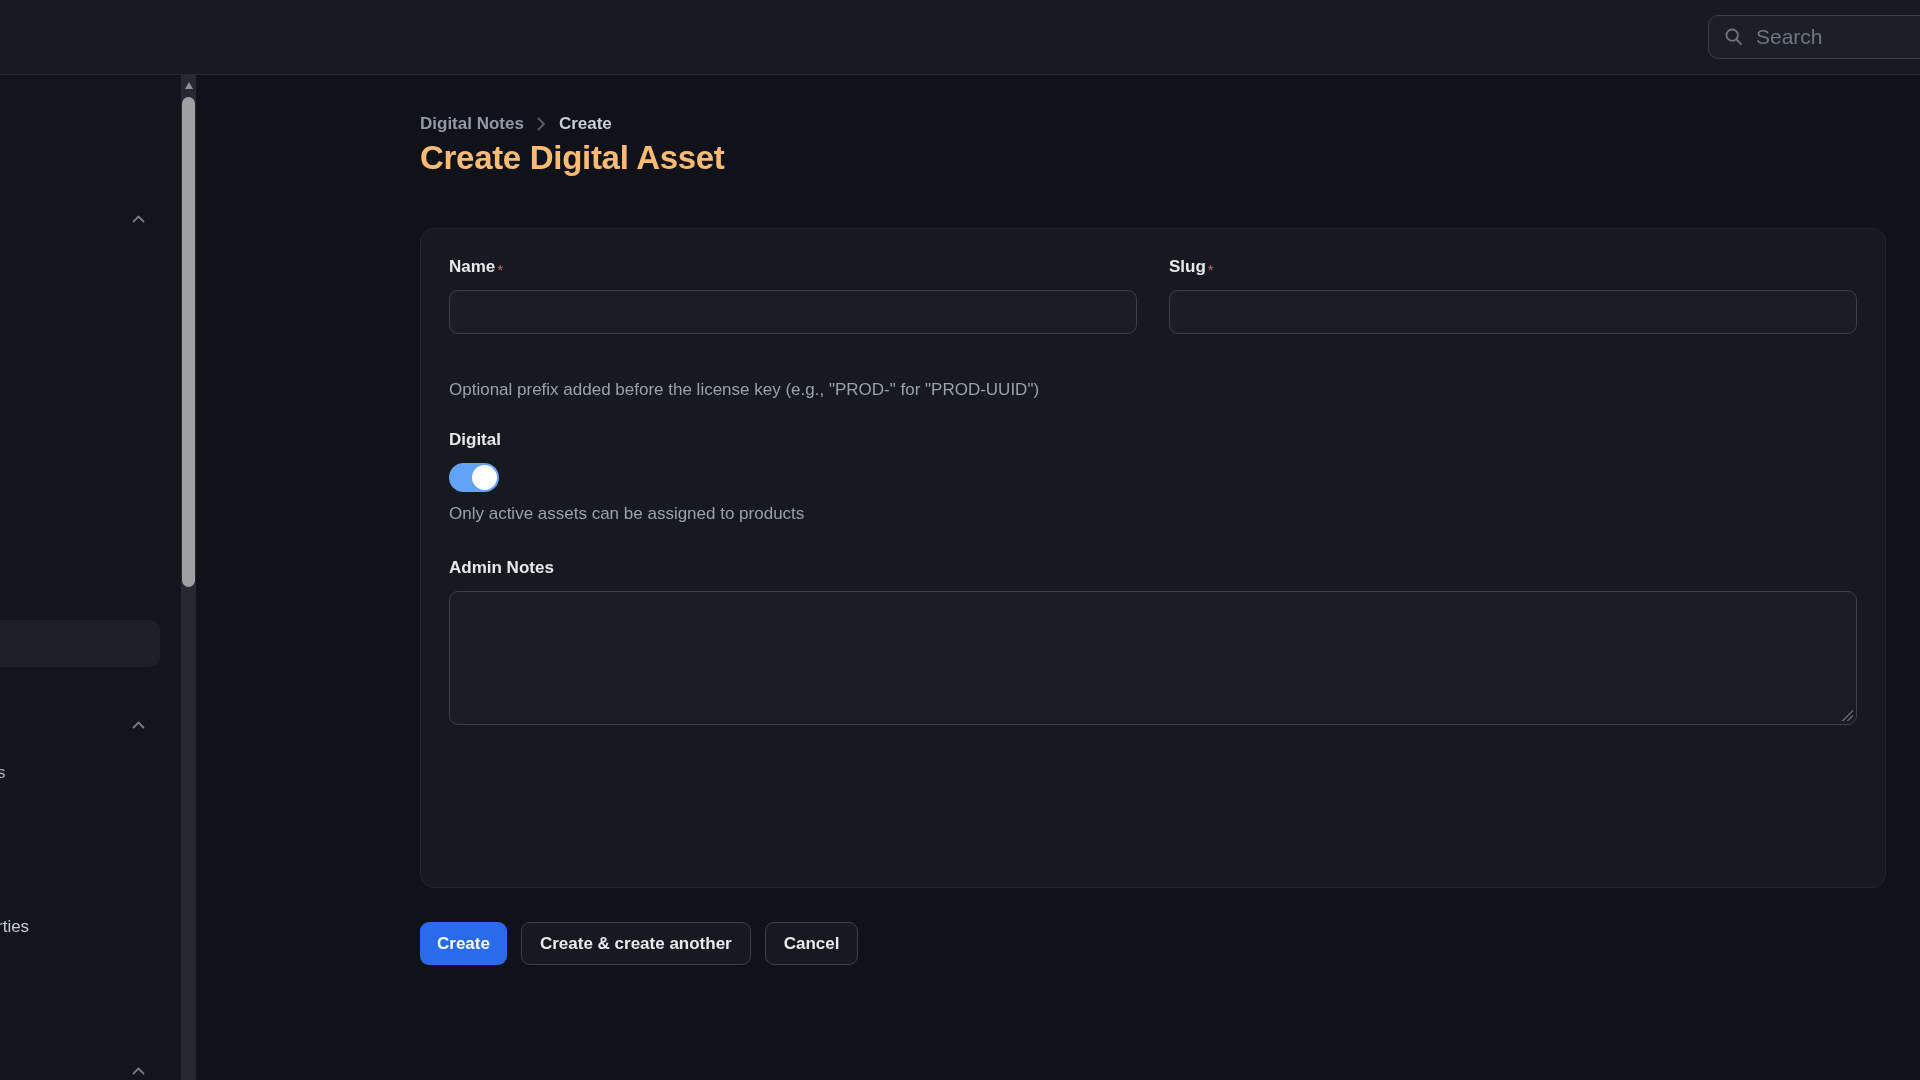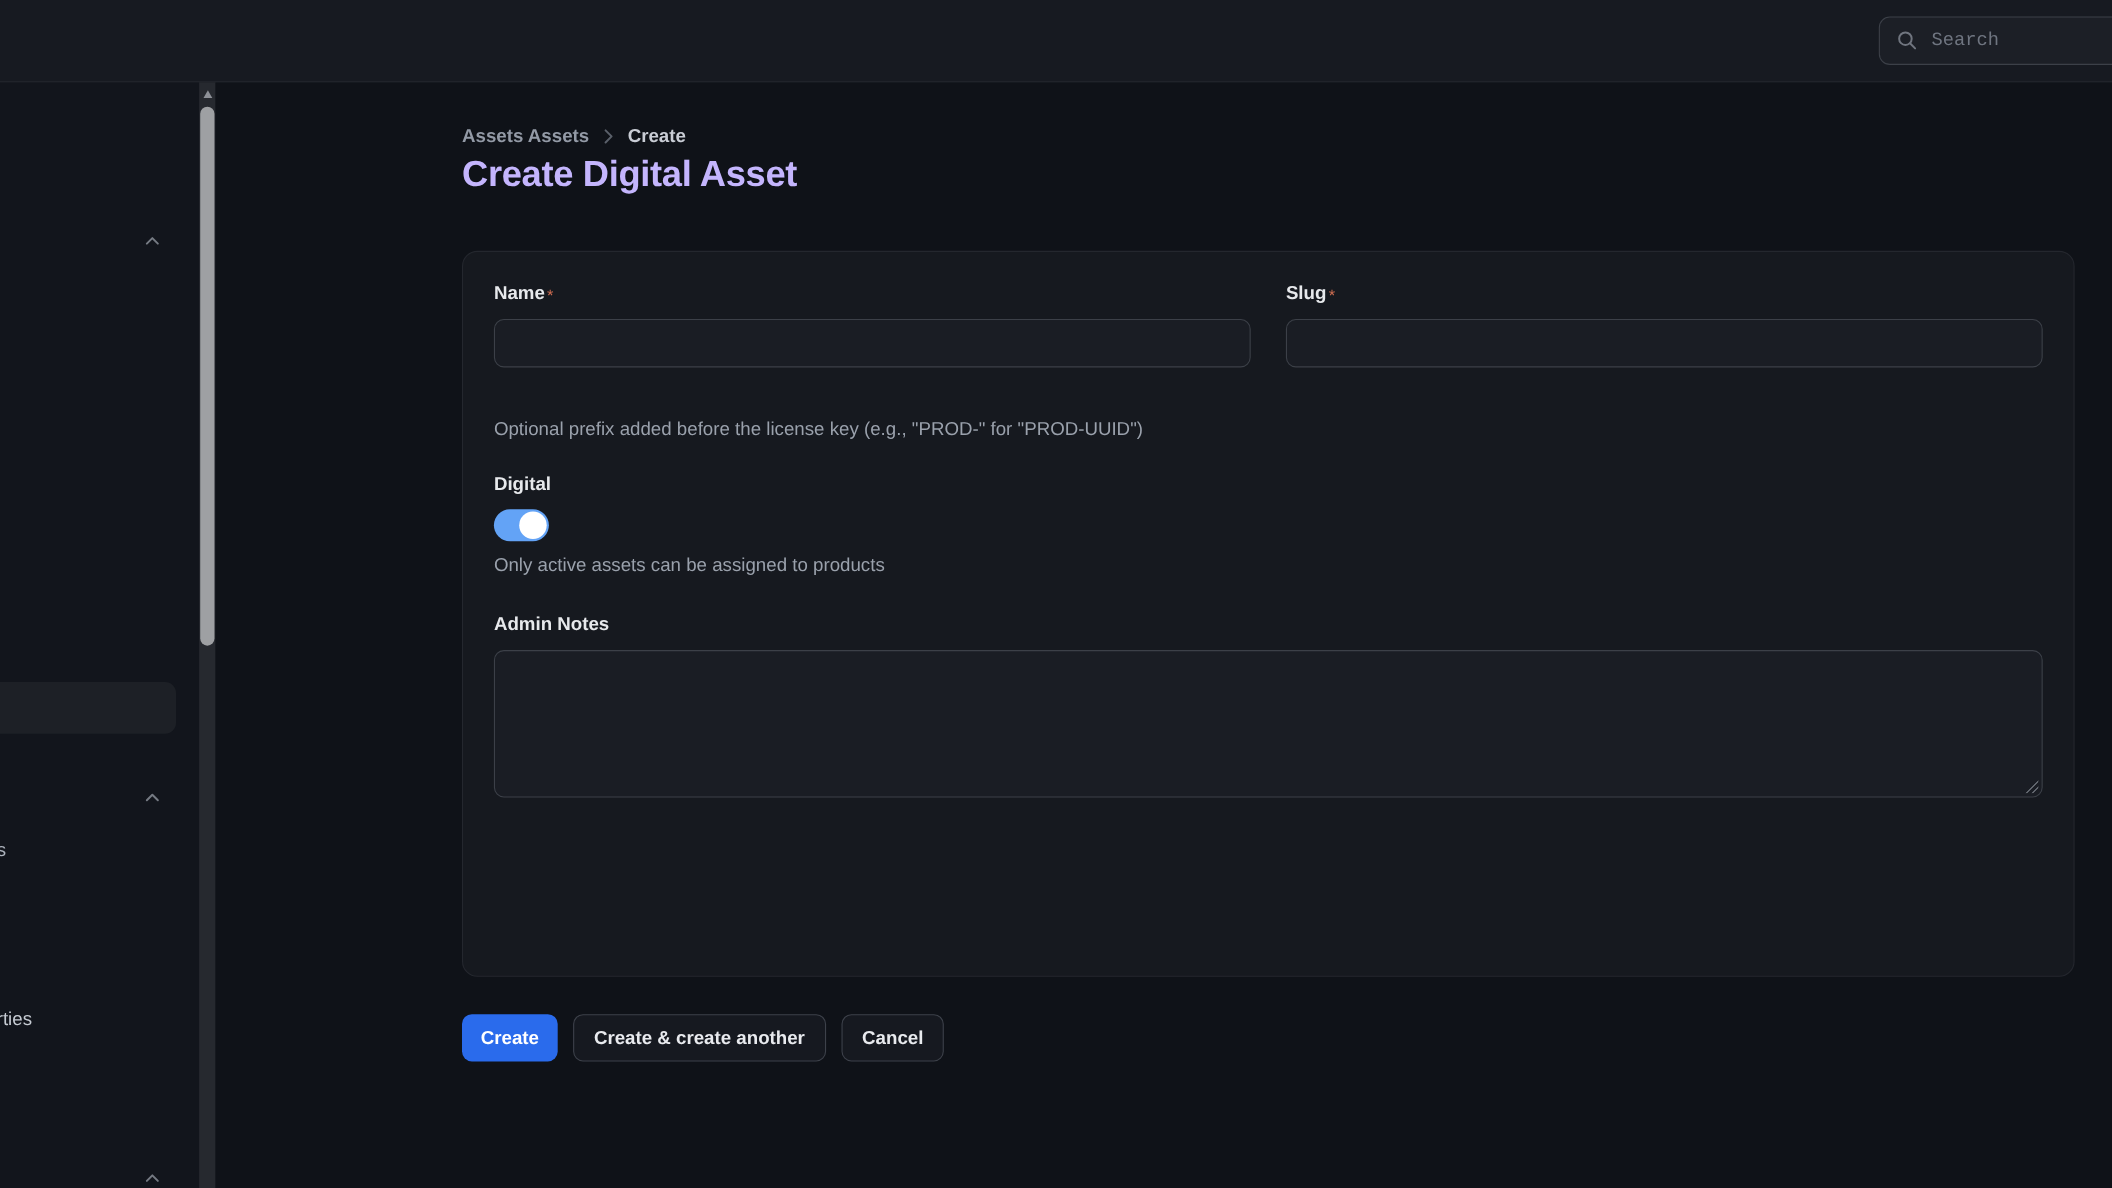--- a/index.html
+++ b/index.html
@@ -17,22 +17,22 @@
     background:#171a21; border-bottom:1px solid #262a31;
   }
   .search-box {
     position:absolute; left:1708px; top:15px; width:262px; height:44px;
     background:#1c1f26; border:1px solid #3c4048; border-radius:10px;
     display:flex; align-items:center; gap:12px; padding:0 15px;
   }
   .search-box svg { flex:0 0 auto; }
   .search-input {
     background:transparent; border:none; outline:none;
-    color:#aab0ba; font-size:17px; width:150px;
-    font-family:Liberation Mono, monospace;
+    color:#aab0ba; font-size:21px; width:150px;
+    font-family:Liberation Sans, sans-serif;
   }
   .search-input::placeholder { color:#6f7580; }
 
   
   .sidebar {
     position:absolute; left:0; top:75px; width:181px; height:1005px;
     background:#12151c; overflow:hidden;
   }
   .sidebar-active-item {
     position:absolute; left:-16px; top:545px; width:176px; height:47px;
@@ -75,21 +75,21 @@
   }
   .breadcrumb {
     position:absolute; left:224px; top:39px;
     display:flex; align-items:center; gap:13px;
     font-size:17px; font-weight:600;
   }
   .crumb-link { color:#939aa6; cursor:pointer; }
   .crumb-current { color:#c9cdd5; }
   .page-title {
     position:absolute; left:224px; top:64px;
-    font-size:33px; font-weight:700; color:#c4b5fd; letter-spacing:-0.3px;
+    font-size:33px; font-weight:700; color:#fdba74; letter-spacing:-0.3px;
   }
 
   
   .card {
     position:absolute; left:224px; top:153px; width:1466px; height:660px;
     background:#16191f; border:1px solid #24272e; border-radius:14px;
   }
   .card-header {
     height:68px; border-bottom:1px solid #22252c;
     display:flex; align-items:center; padding:0 28px;
@@ -201,21 +201,21 @@
 <div class="side-scrollbar">
   <div class="scroll-up-btn">
     <span class="tri"></span>
   </div>
   <div class="scroll-thumb"></div>
 </div>
 
 <main class="main">
 
   <div class="breadcrumb">
-    <span class="crumb-link">Assets Assets</span>
+    <span class="crumb-link">Digital Notes</span>
     <svg width="9" height="14" viewBox="0 0 9 14" fill="none">
       <polyline points="1.5,1.5 7,7 1.5,12.5" stroke="#5a606a" stroke-width="1.8" stroke-linecap="round" stroke-linejoin="round"></polyline>
     </svg>
     <span class="crumb-current">Create</span>
   </div>
 
   <h1 class="page-title">Create Digital Asset</h1>
 
   <section class="card">
 

